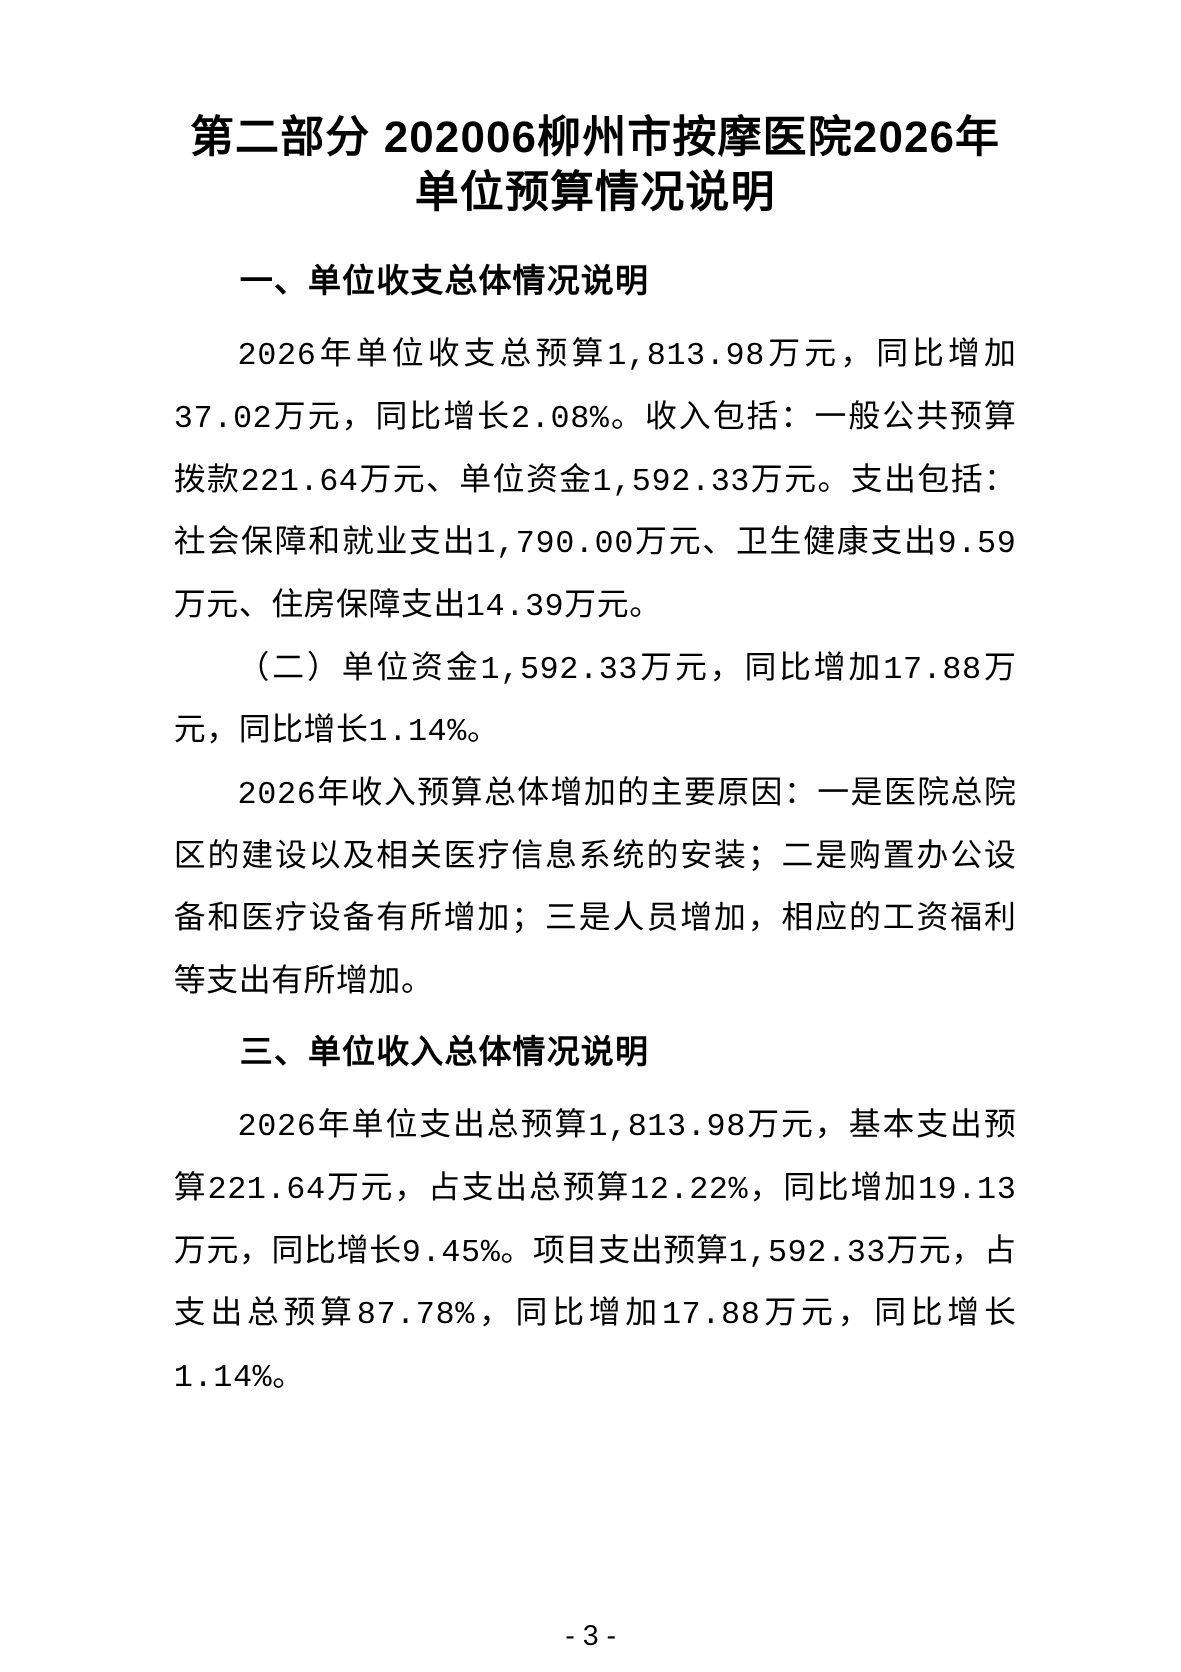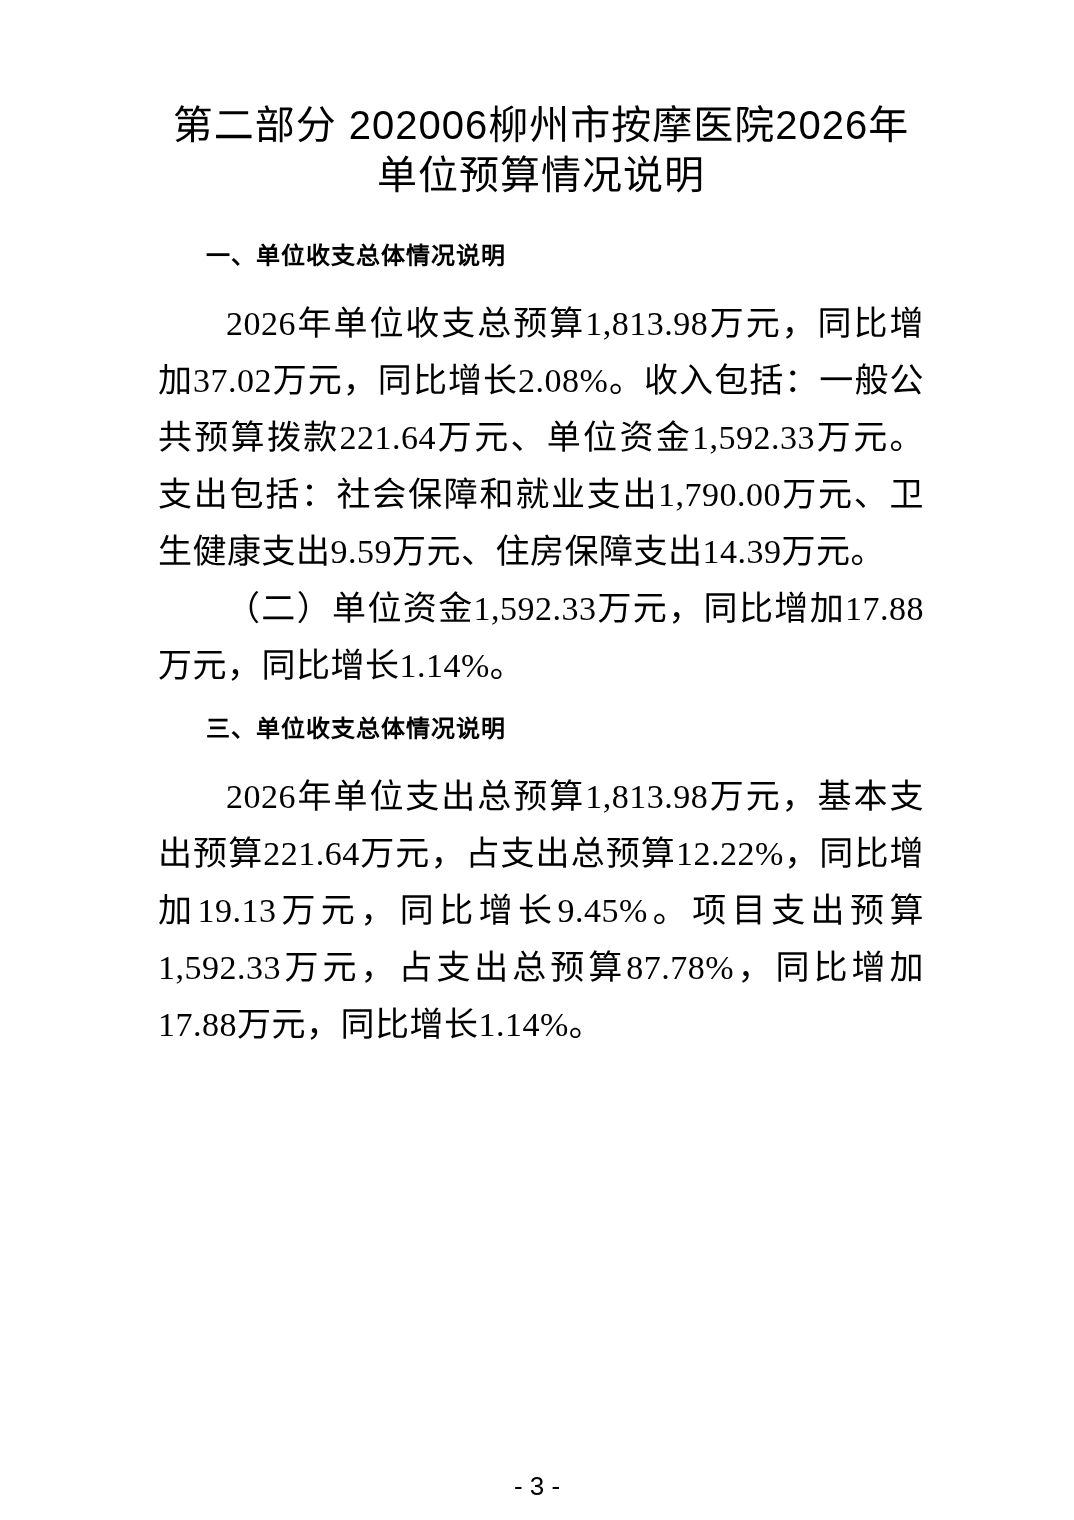--- a/index.html
+++ b/index.html
@@ -13,40 +13,40 @@
     height: 1520px;
     margin: 0 auto;
     background: #ffffff;
     color: #000000;
     box-sizing: border-box;
     padding: 100px 150px 0 158px;
     overflow: hidden;
   }
   h1.doc-title {
     font-family: "Liberation Sans", "DejaVu Sans", sans-serif;
-    font-weight: 400;
+    font-weight: 700;
     font-size: 40px;
     line-height: 50px;
     text-align: center;
     margin: 0 0 35px 0;
     padding: 0 8px;
     letter-spacing: 1px;
   }
   h2.sec-heading {
     font-family: "Liberation Sans", "DejaVu Sans", sans-serif;
     font-weight: 700;
-    font-size: 24px;
+    font-size: 30px;
     line-height: 42px;
     margin: 14px 0 18px 0;
     text-indent: 2em;
     letter-spacing: 1px;
   }
   p.body-para {
-    font-family: Liberation Serif, serif;
-    font-size: 34px;
+    font-family: Liberation Mono, monospace;
+    font-size: 29px;
     line-height: 57px;
     margin: 0;
     text-indent: 2em;
     text-align: justify;
     letter-spacing: 0.5px;
   }
   .page-footer {
     position: absolute;
     left: 0;
     right: 0;
@@ -61,18 +61,19 @@
 <body>
 
 <div class="page">
 
   <h1 class="doc-title">第二部分 202006柳州市按摩医院2026年单位预算情况说明</h1>
 
   <h2 class="sec-heading">一、单位收支总体情况说明</h2>
   <p class="body-para">2026年单位收支总预算1,813.98万元，同比增加37.02万元，同比增长2.08%。收入包括：一般公共预算拨款221.64万元、单位资金1,592.33万元。支出包括：社会保障和就业支出1,790.00万元、卫生健康支出9.59万元、住房保障支出14.39万元。</p>
 
   <p class="body-para">（二）单位资金1,592.33万元，同比增加17.88万元，同比增长1.14%。</p>
+  <p class="body-para">2026年收入预算总体增加的主要原因：一是医院总院区的建设以及相关医疗信息系统的安装；二是购置办公设备和医疗设备有所增加；三是人员增加，相应的工资福利等支出有所增加。</p>
 
-  <h2 class="sec-heading">三、单位收支总体情况说明</h2>
+  <h2 class="sec-heading">三、单位收入总体情况说明</h2>
   <p class="body-para">2026年单位支出总预算1,813.98万元，基本支出预算221.64万元，占支出总预算12.22%，同比增加19.13万元，同比增长9.45%。项目支出预算1,592.33万元，占支出总预算87.78%，同比增加17.88万元，同比增长1.14%。</p>
 
   <div class="page-footer">- 3 -</div>
 </div>
 
 </body></html>

